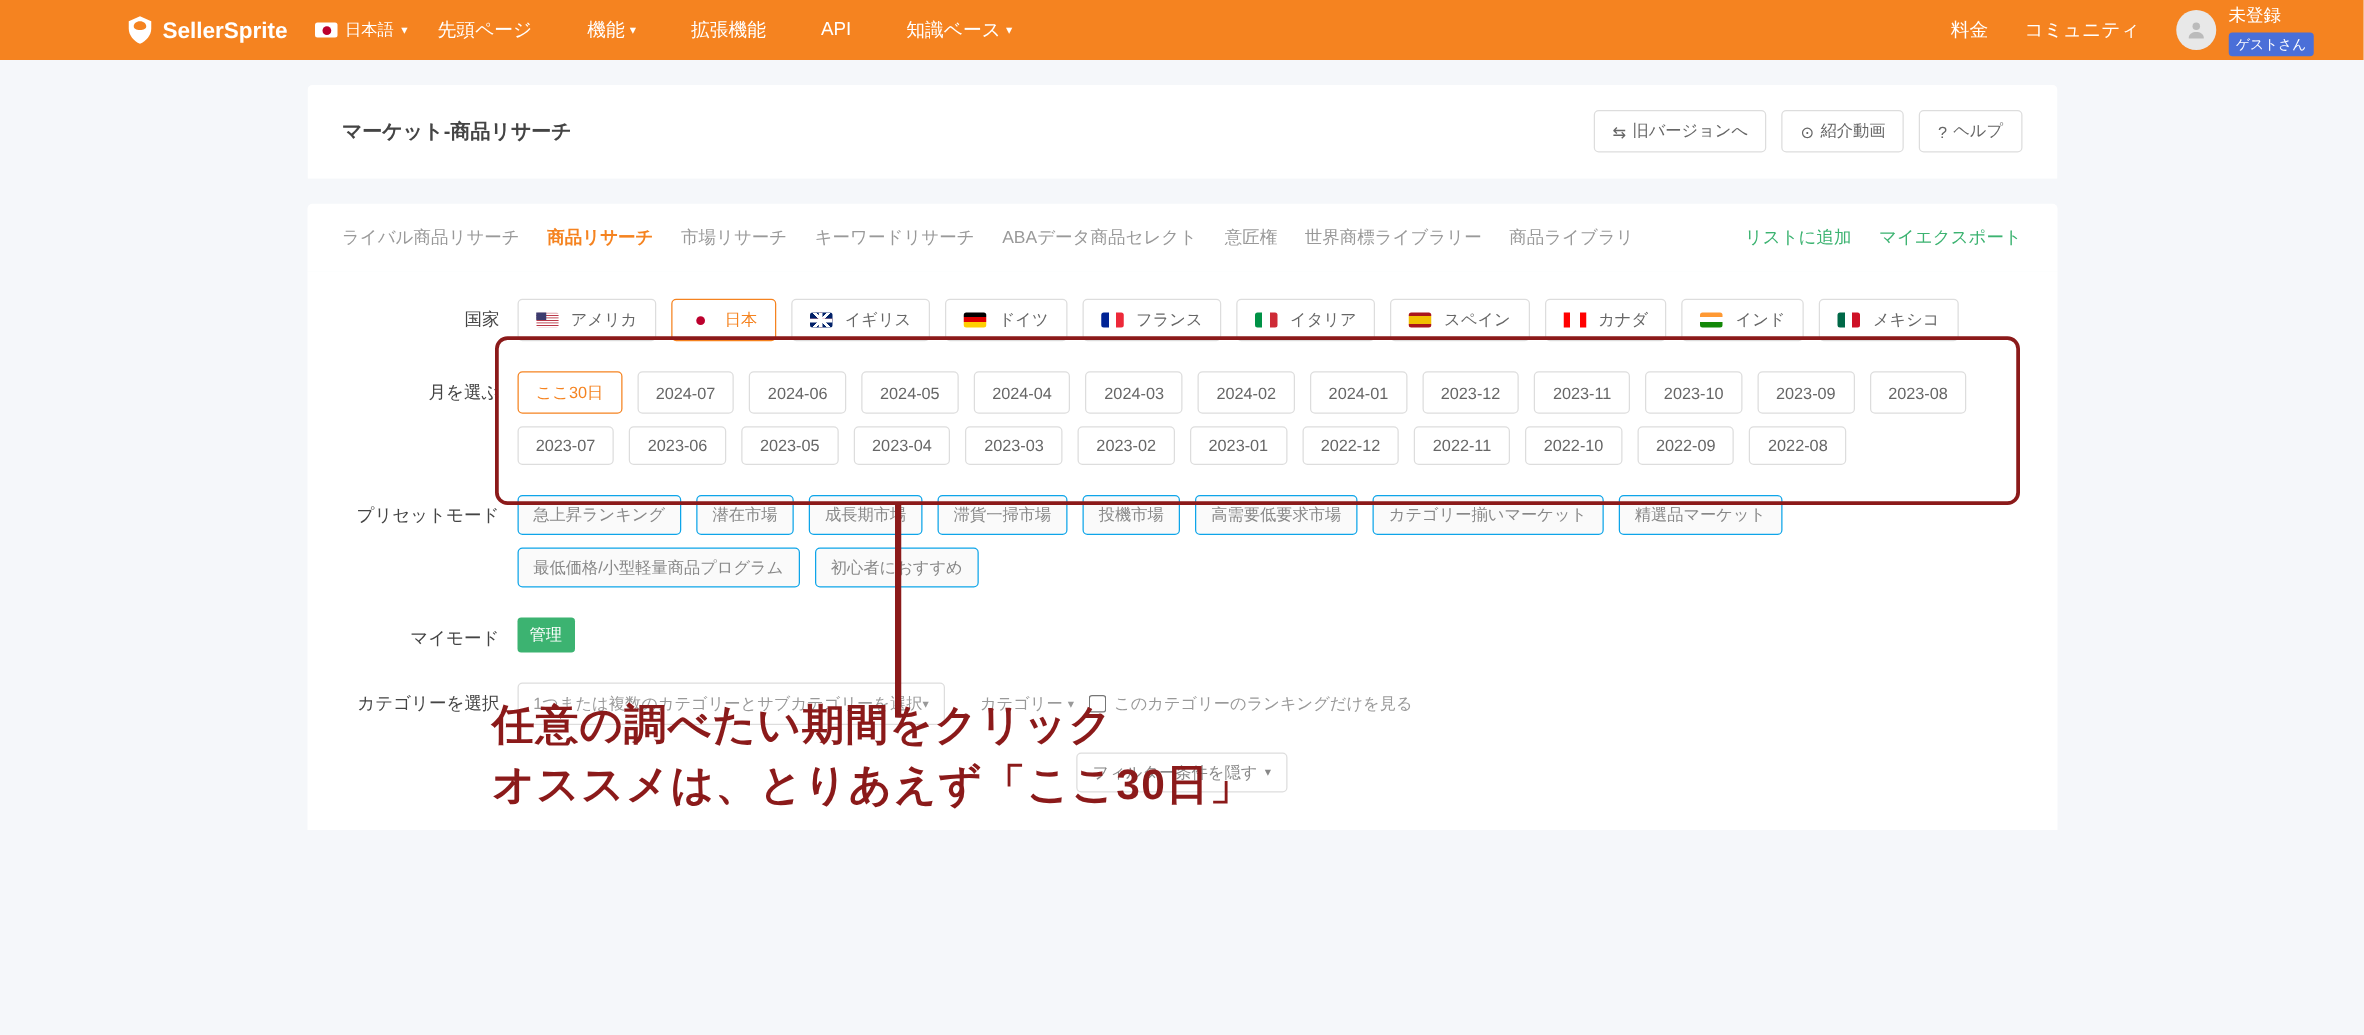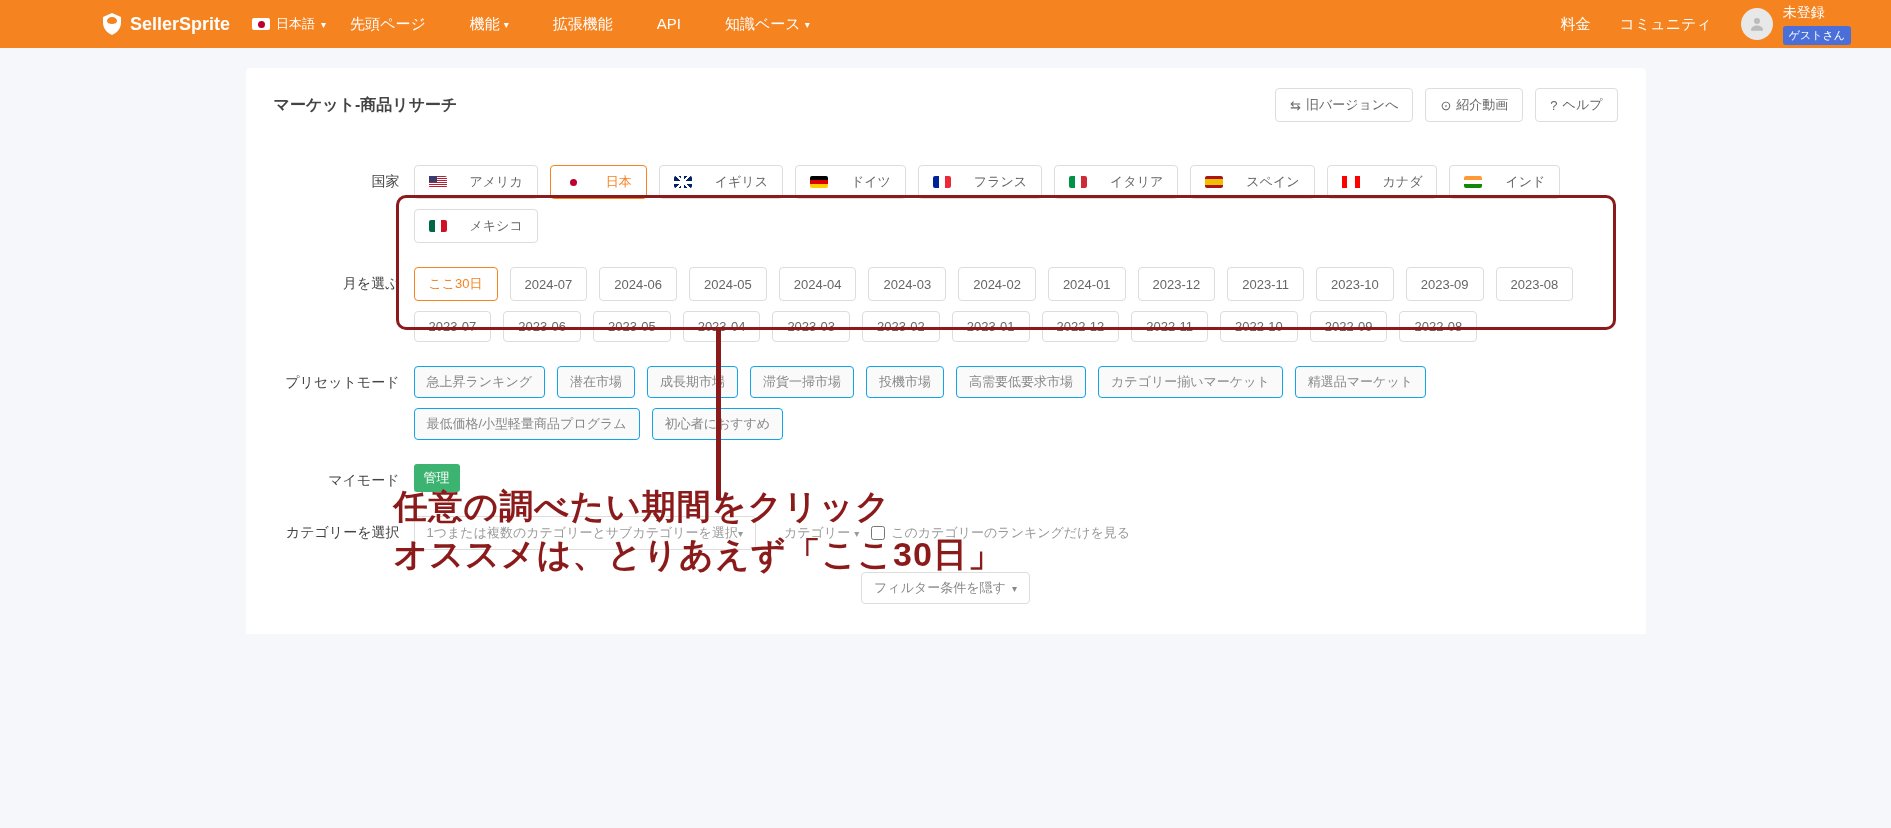--- a/index.html
+++ b/index.html
@@ -41,21 +41,21 @@
   .btn-outline { border:1px solid #ddd; background:#fff; padding:7px 14px; border-radius:4px; font-size:13px; color:#666; display:flex; align-items:center; gap:5px; cursor:pointer;}
   .tabs-bar { background:#fff; margin-top:20px; padding: 14px 28px; display:flex; align-items:center; gap:22px; font-size:14px; color:#999; border-radius:4px 4px 0 0;}
   .tab { cursor:pointer; padding:4px 0;}
   .tab.active { color:#f58320; font-weight:600;}
   .tabs-right { margin-left:auto; display:flex; gap:22px;}
   .tabs-right .link { color:#3cb371; cursor:pointer;}
   .form-area { background:#fff; padding: 10px 28px 30px 28px; position:relative;}
   .row { display:flex; align-items:flex-start; padding: 12px 0; }
   .row-label { width: 140px; min-width:140px; text-align:right; font-size:14px; color:#444; padding-top:8px; padding-right:14px; font-weight:500;}
   .row-content { flex:1; display:flex; flex-wrap:wrap; gap:10px 12px; }
-  .chip { border:1px solid #ddd; background:#fff; padding:7px 14px; border-radius:4px; font-size:13px; color:#666; cursor:pointer; display:flex; align-items:center; gap:23px;}
+  .chip { border:1px solid #ddd; background:#fff; padding:7px 14px; border-radius:4px; font-size:13px; color:#666; cursor:pointer; display:flex; align-items:center; gap:10px;}
   .chip.active { border-color:#f58320; color:#f58320; }
   .preset-chip { border:1px solid #0ea5e9; background:#fafafa; padding:6px 12px; border-radius:4px; font-size:13px; color:#888; cursor:pointer;}
   .manage-btn { background:#3cb371; color:#fff; padding:5px 10px; border-radius:3px; font-size:13px; border:none; cursor:pointer;}
   .cat-select { border:1px solid #ddd; padding:7px 12px; border-radius:4px; font-size:13px; color:#999; min-width:320px; display:flex; align-items:center; justify-content:space-between; cursor:pointer;}
   .cat-dd { font-size:13px; color:#999; display:flex; align-items:center; gap:4px; margin-left:16px; cursor:pointer;}
   .checkbox-line { display:flex; align-items:center; gap:6px; font-size:13px; color:#999;}
   .highlight-box { position:absolute; border:3px solid #8b1a1a; border-radius:10px; pointer-events:none;}
   .annotation-line { position:absolute; background:#8b1a1a; pointer-events:none;}
   .annotation-text { position:absolute; color:#8b1a1a; font-weight:900; pointer-events:none; line-height:1.4; letter-spacing:1px;}
   .filter-dd { border:1px solid #ddd; padding:6px 12px; border-radius:4px; font-size:13px; color:#888; display:flex; align-items:center; gap:6px; cursor:pointer; background:#fff;}
@@ -131,20 +131,34 @@
         <span>⊙</span>
         <span>紹介動画</span>
       </button>
       <button class="btn-outline">
         <span>?</span>
         <span>ヘルプ</span>
       </button>
     </div>
   </div>
 
+  <div class="tabs-bar">
+    <div class="tab">ライバル商品リサーチ</div>
+    <div class="tab active">商品リサーチ</div>
+    <div class="tab">市場リサーチ</div>
+    <div class="tab">キーワードリサーチ</div>
+    <div class="tab">ABAデータ商品セレクト</div>
+    <div class="tab">意匠権</div>
+    <div class="tab">世界商標ライブラリー</div>
+    <div class="tab">商品ライブラリ</div>
+    <div class="tabs-right">
+      <span class="link">リストに追加</span>
+      <span class="link">マイエクスポート</span>
+    </div>
+  </div>
 
   <div class="form-area">
 
     <div class="row">
       <div class="row-label">国家</div>
       <div class="row-content">
         <div class="chip">
             <span class="flag flag-us"></span>
             <span>アメリカ</span>
           </div>

